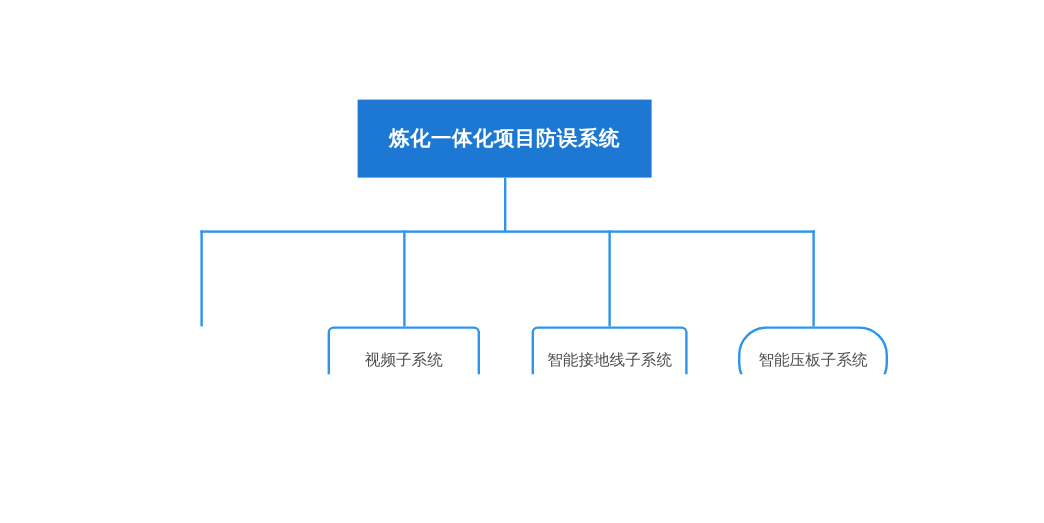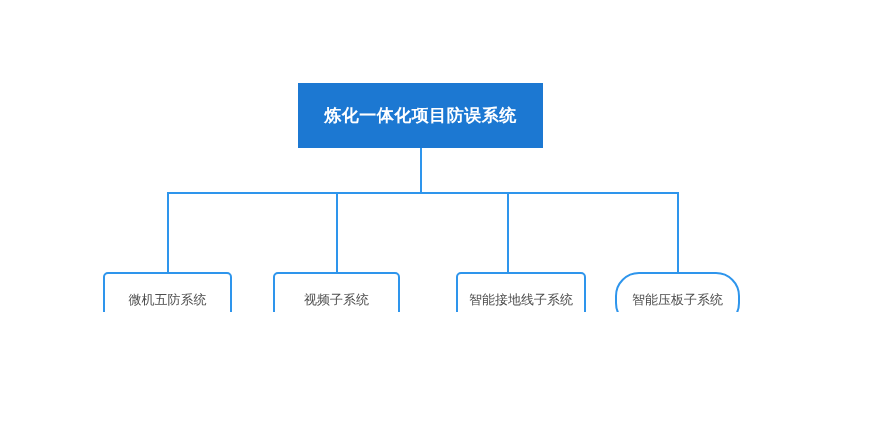--- a/index.html
+++ b/index.html
@@ -38,21 +38,21 @@
     top: 272px;
     height: 55px;
     background: #ffffff;
     border: 2px solid #2E95EC;
     border-radius: 5px;
     color: #4D4D4D;
     font-size: 13px;
   }
   .child-1 { left: 103px; width: 129px; }
   .child-2 { left: 273px; width: 127px; }
-  .child-3 { left: 456px; width: 130px; }
+  .child-3 { left: 443px; width: 130px; }
   .child-4 { left: 615px; width: 125px; border-radius: 24px; }
 
   .line {
     position: absolute;
     background: #2E95EC;
   }
   .stem {
     left: 419.5px;
     top: 148px;
     width: 2px;
@@ -83,23 +83,20 @@
     <span>炼化一体化项目防误系统</span>
   </div>
 
   <div class="line stem"></div>
   <div class="line hline"></div>
   <div class="line drop drop-1"></div>
   <div class="line drop drop-2"></div>
   <div class="line drop drop-3"></div>
   <div class="line drop drop-4"></div>
 
-  <div class="node child-node child-1">
-    <span>微机五防系统</span>
-  </div>
 
   <div class="node child-node child-2">
     <span>视频子系统</span>
   </div>
 
   <div class="node child-node child-3">
     <span>智能接地线子系统</span>
   </div>
 
   <div class="node child-node child-4">

